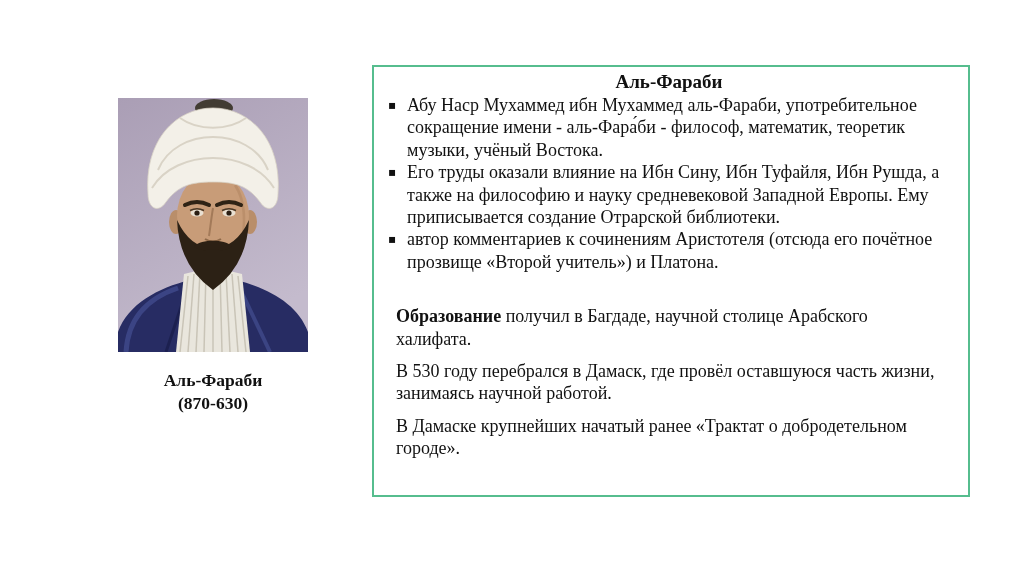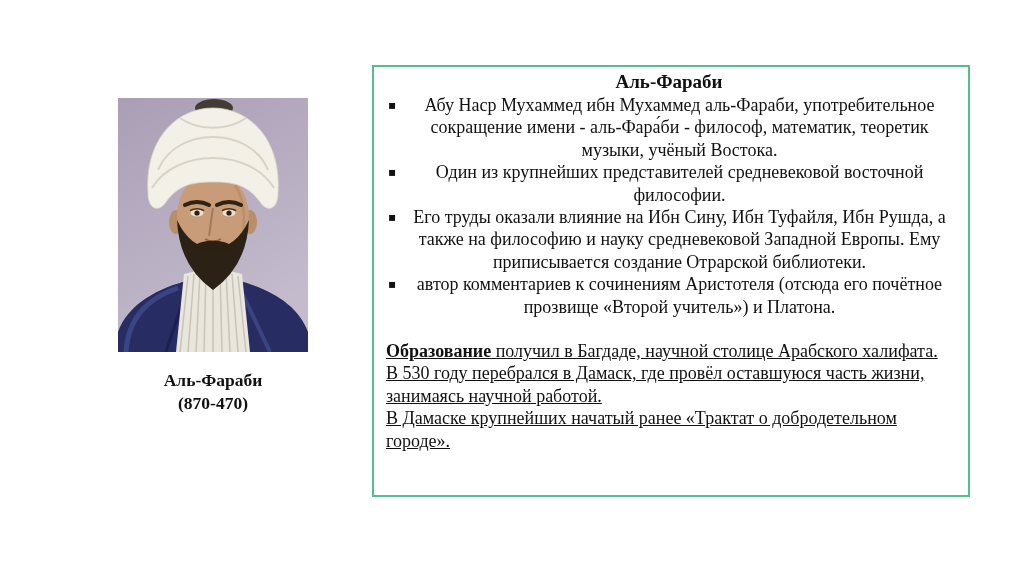--- a/index.html
+++ b/index.html
@@ -40,30 +40,29 @@
     overflow: hidden;
   }
   .infobox-title {
     text-align: center;
     font-weight: bold;
     font-size: 19px; line-height: 24px;
   }
   .bullet-item {
     position: relative;
     padding-left: 21px;
-    text-align: center;
   }
   .bullet-marker {
     position: absolute; left: 2px; top: 0;
     font-family: "DejaVu Sans", sans-serif;
     font-size: 12px; line-height: 22.4px;
   }
   .bullet-marker::before { content: "▪"; }
   .spacer { height: 22px; }
-  .para { margin: 0; text-decoration: underline; }
+  .para { margin: 10px; }
   .para strong { font-weight: bold; }
 </style>
 </head>
 <body>
 
 <div class="slide">
 
   <div class="portrait">
     <svg viewBox="0 0 190 254" preserveAspectRatio="none">
       <defs>
@@ -120,37 +119,33 @@
       </g>
 
       <path d="M59 122 Q61 168 95 192 Q129 168 131 122 Q118 150 95 150 Q72 150 59 122 Z" fill="#2c2115"></path>
 
       <path d="M76 148 C84 141 106 141 114 148 C110 154 100 152 95 151 C90 152 80 154 76 148 Z" fill="#2c2014"></path>
     </svg>
   </div>
 
   <div class="caption">
     <div>Аль-Фараби</div>
-    <div>(870-470)</div>
+    <div>(870-630)</div>
   </div>
 
   <div class="infobox" style="border-color: rgb(86, 189, 142);">
     <div class="infobox-title">Аль-Фараби</div>
 
     <div class="bullets">
 
         <div class="bullet-item">
           <span class="bullet-marker"></span>
           <span class="bullet-text">Абу Наср Мухаммед ибн Мухаммед аль-Фараби, употребительное сокращение имени - аль-Фара́би - философ, математик, теоретик музыки, учёный Востока.</span>
         </div>
 
-        <div class="bullet-item">
-          <span class="bullet-marker"></span>
-          <span class="bullet-text">Один из крупнейших представителей средневековой восточной философии.</span>
-        </div>
 
         <div class="bullet-item">
           <span class="bullet-marker"></span>
           <span class="bullet-text">Его труды оказали влияние на Ибн Сину, Ибн Туфайля, Ибн Рушда, а также на философию и науку средневековой Западной Европы. Ему приписывается создание Отрарской библиотеки.</span>
         </div>
 
         <div class="bullet-item">
           <span class="bullet-marker"></span>
           <span class="bullet-text">автор комментариев к сочинениям Аристотеля (отсюда его почётное прозвище «Второй учитель») и Платона.</span>
         </div>

